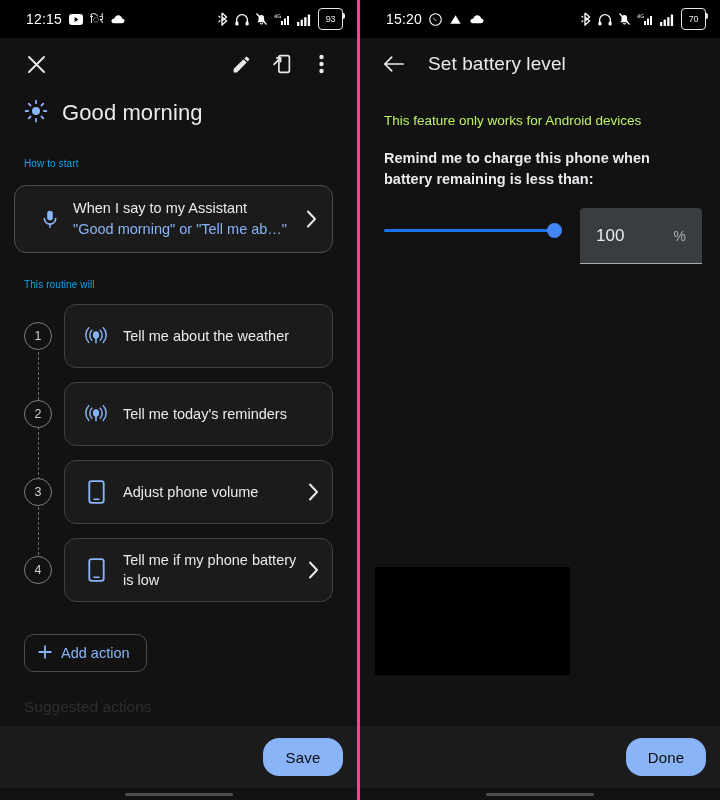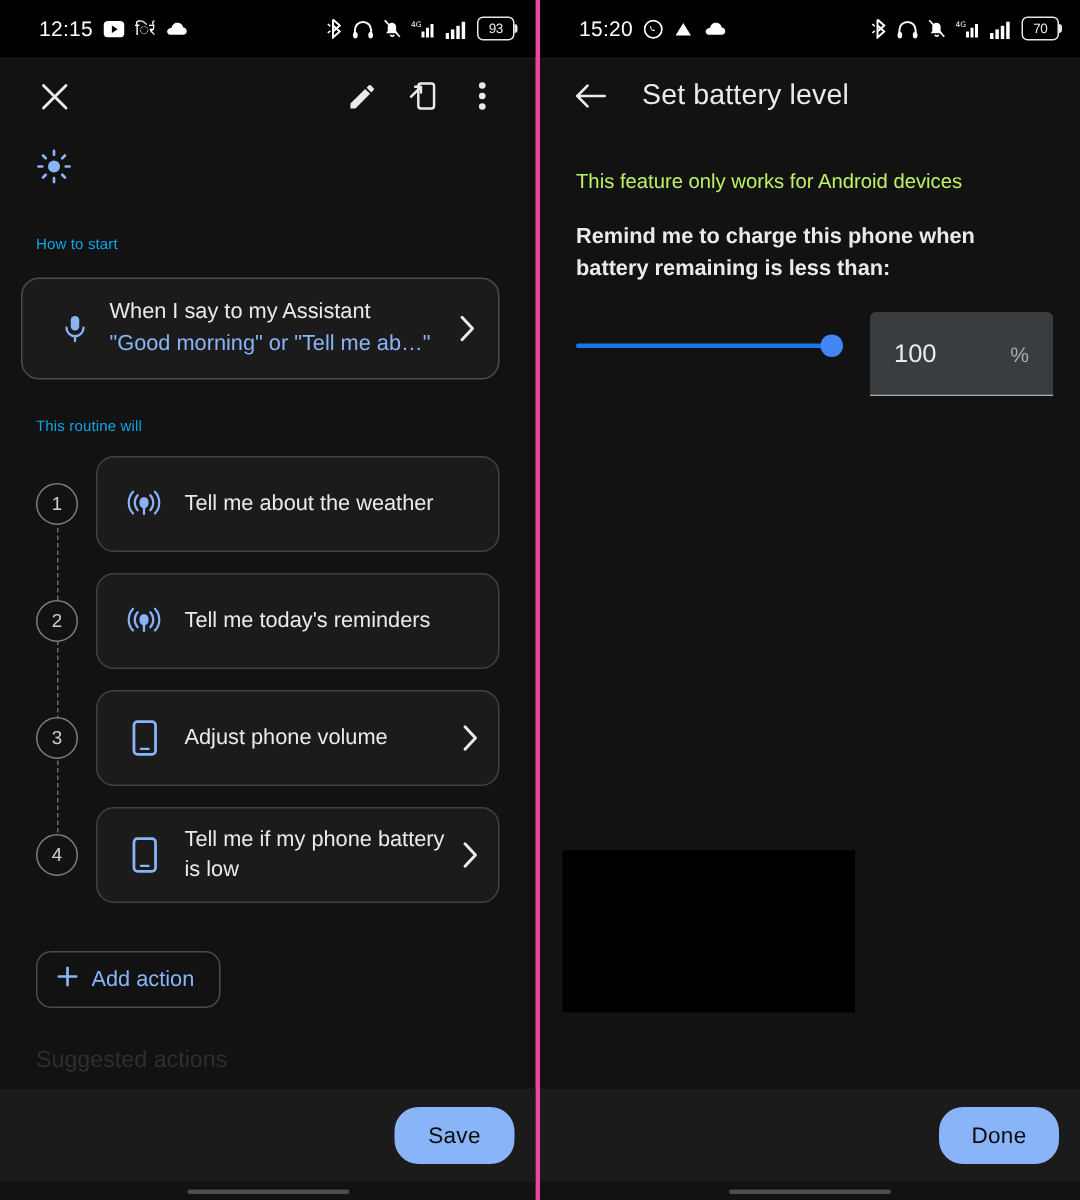--- a/index.html
+++ b/index.html
@@ -38,21 +38,21 @@
   .sb-left {
     display: flex; align-items: center; gap: 7px;
     padding-left: 26px;
   }
   .sb-time { font-size: 14px; letter-spacing: .2px; color: #fff; }
   .sb-right { display: flex; align-items: center; gap: 6px; }
   .sb-ic { display: inline-flex; align-items: center; justify-content: center; }
   .sb-ic svg { display: block; }
   .batt {
     display: inline-flex; align-items: center; justify-content: center;
-    min-width: 25px; height: 16px;
+    min-width: 25px; height: 22px;
     border: 1.4px solid #e8e8e8; border-radius: 4px;
     font-size: 9px; color: #e8e8e8; letter-spacing: -.3px;
     position: relative; padding: 0 2px;
   }
   .batt::after {
     content: ""; position: absolute; right: -3px; top: 4px;
     width: 2px; height: 6px; background: #e8e8e8; border-radius: 0 2px 2px 0;
   }
 
   
@@ -330,20 +330,21 @@
 
       <div class="title-row">
         <span>
           <svg width="24" height="24" viewBox="0 0 24 24">
               <circle cx="12" cy="12" r="4" fill="#8ab4f8"></circle>
               <g stroke="#8ab4f8" stroke-width="1.8" stroke-linecap="round">
                 <path d="M12 1.6v2.6M12 19.8v2.6M1.6 12h2.6M19.8 12h2.6M4.7 4.7l1.8 1.8M17.5 17.5l1.8 1.8M19.3 4.7l-1.8 1.8M6.5 17.5l-1.8 1.8"></path>
               </g>
             </svg>
         </span>
+        <span class="title-text">Good morning</span>
       </div>
 
       <div class="section-label">How to start</div>
 
       <div class="card">
         <span class="ic">
           <svg width="20" height="24" viewBox="0 0 24 24">
               <rect x="8.6" y="2" width="6.8" height="11.6" rx="3.4" fill="#8ab4f8"></rect>
               <path d="M5.2 11.4a6.8 6.8 0 0 0 13.6 0" fill="none" stroke="#8ab4f8" stroke-width="1.9" stroke-linecap="round"></path>
               <path d="M12 18.2V22" stroke="#8ab4f8" stroke-width="1.9" stroke-linecap="round"></path>

